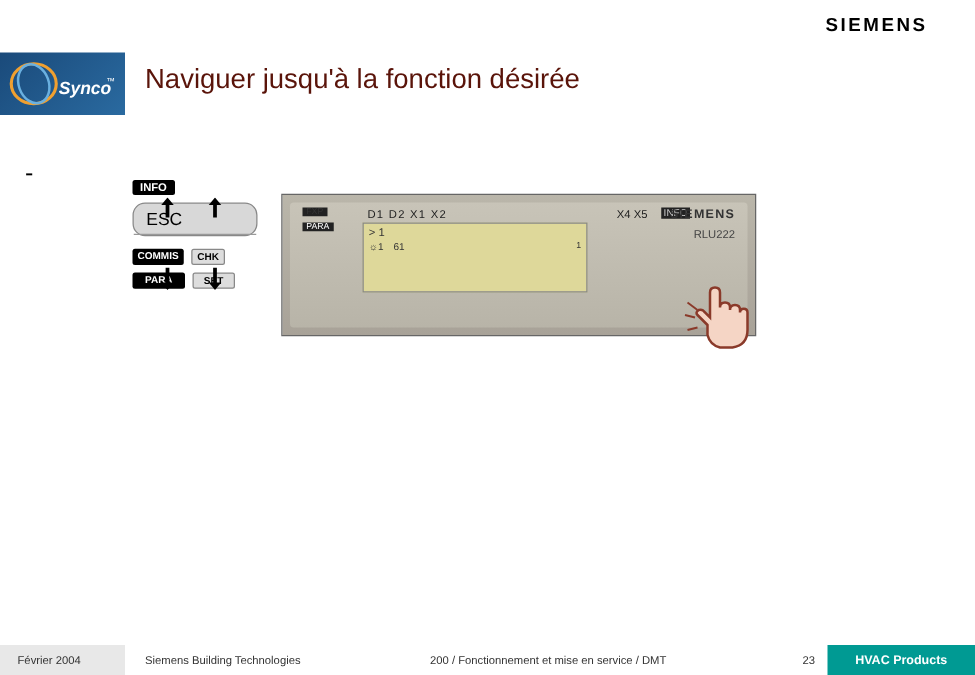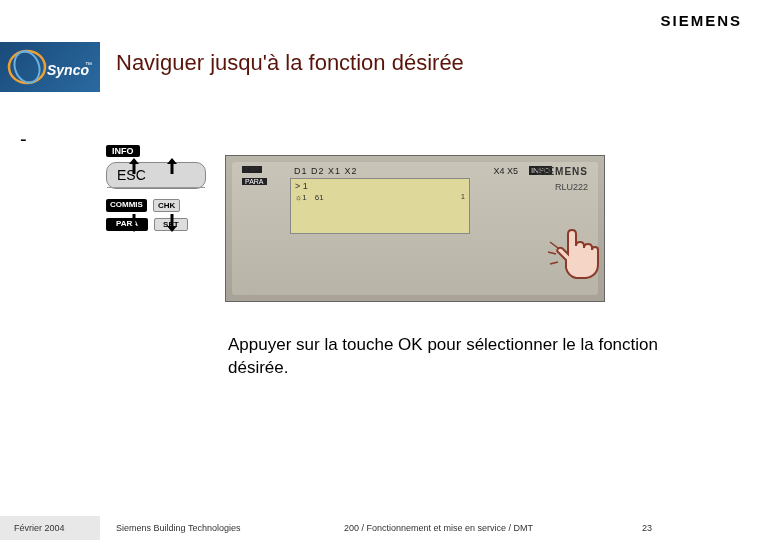--- a/index.html
+++ b/index.html
@@ -16,21 +16,21 @@
   
   .diagram { position: absolute; top: 140px; left: 100px; width: 110px; }
   .info-btn { background: #000; color: #fff; font-size: 9px; font-weight: bold; padding: 1px 6px; border-radius: 2px; display: inline-block; margin-left: 6px; }
   .rounded-box { background: #d8d8d8; border: 1px solid #888; border-radius: 10px; width: 100px; margin-top: 4px; margin-left: 6px; }
   .rounded-box div { padding: 4px 10px; font-size: 14px; }
   .rounded-box div:first-child { border-bottom: 1px solid #999; }
   .btn-row { display: flex; gap: 6px; margin-top: 10px; margin-left: 6px; }
   .mini-btn { background: #000; color: #fff; font-size: 8px; font-weight: bold; padding: 1px 4px; border-radius: 2px; }
   .mini-btn.light { background: #ddd; color: #000; border: 1px solid #888; }
   
-  .device-photo { position: absolute; top: 155px; left: 225px; width: 380px; height: 147px; background: linear-gradient(#bab6aa, #a8a298); border: 1px solid #666; }
+  .device-photo { position: absolute; top: 155px; left: 225px; width: 380px; height: 114px; background: linear-gradient(#bab6aa, #a8a298); border: 1px solid #666; }
   .device-inner { position: absolute; top: 6px; left: 6px; right: 6px; bottom: 6px; background: linear-gradient(#c8c4b8, #b8b4a8); border-radius: 3px; }
   .top-labels { position: absolute; top: 4px; left: 62px; font-size: 9px; color: #222; letter-spacing: 1px; }
   .top-labels-right { position: absolute; top: 4px; right: 80px; font-size: 9px; color: #222; }
   .brand-device { position: absolute; top: 4px; right: 10px; font-size: 10px; font-weight: 900; letter-spacing: 1px; color: #333; }
   .fxp-label { position: absolute; top: 4px; left: 10px; font-size: 7px; color: #333; background: #222; padding: 0 3px; }
   .para-label { position: absolute; top: 16px; left: 10px; font-size: 7px; color: #fff; background: #222; padding: 0 3px; }
   .lcd { position: absolute; top: 16px; left: 58px; width: 180px; height: 56px; background: #ded89a; border: 1px solid #888; }
   .lcd-top { font-size: 9px; padding: 2px 4px; color: #333; }
   .lcd-mid { font-size: 8px; padding: 0 4px; color: #333; display: flex; gap: 8px; }
   .lcd-big { font-family: 'Courier New', monospace; font-size: 26px; font-style: italic; font-weight: bold; padding: 0 6px; color: #2a2a2a; letter-spacing: -1px; }
@@ -119,22 +119,22 @@
         </g>
         <line x1="4" y1="20" x2="12" y2="26" stroke="#8a3a2a" stroke-width="1.5"></line>
         <line x1="2" y1="30" x2="10" y2="32" stroke="#8a3a2a" stroke-width="1.5"></line>
         <line x1="4" y1="42" x2="12" y2="40" stroke="#8a3a2a" stroke-width="1.5"></line>
       </svg>
     </div>
   </div>
 </div>
 
 <div class="instruction">
-  <p>Appuyer sur la touche OK pour sélectionner le la fonction désirée.</p>
 </div>
 
 <div class="footer">
   <div class="footer-left-block"></div>
   <span class="footer-date">Février 2004</span>
   <span class="footer-company">Siemens Building Technologies</span>
   <span class="footer-doc">200 / Fonctionnement et mise en service / DMT</span>
   <span class="footer-page">23</span>
+  <div class="footer-right-block">HVAC Products</div>
 </div>
 
 </body></html>

